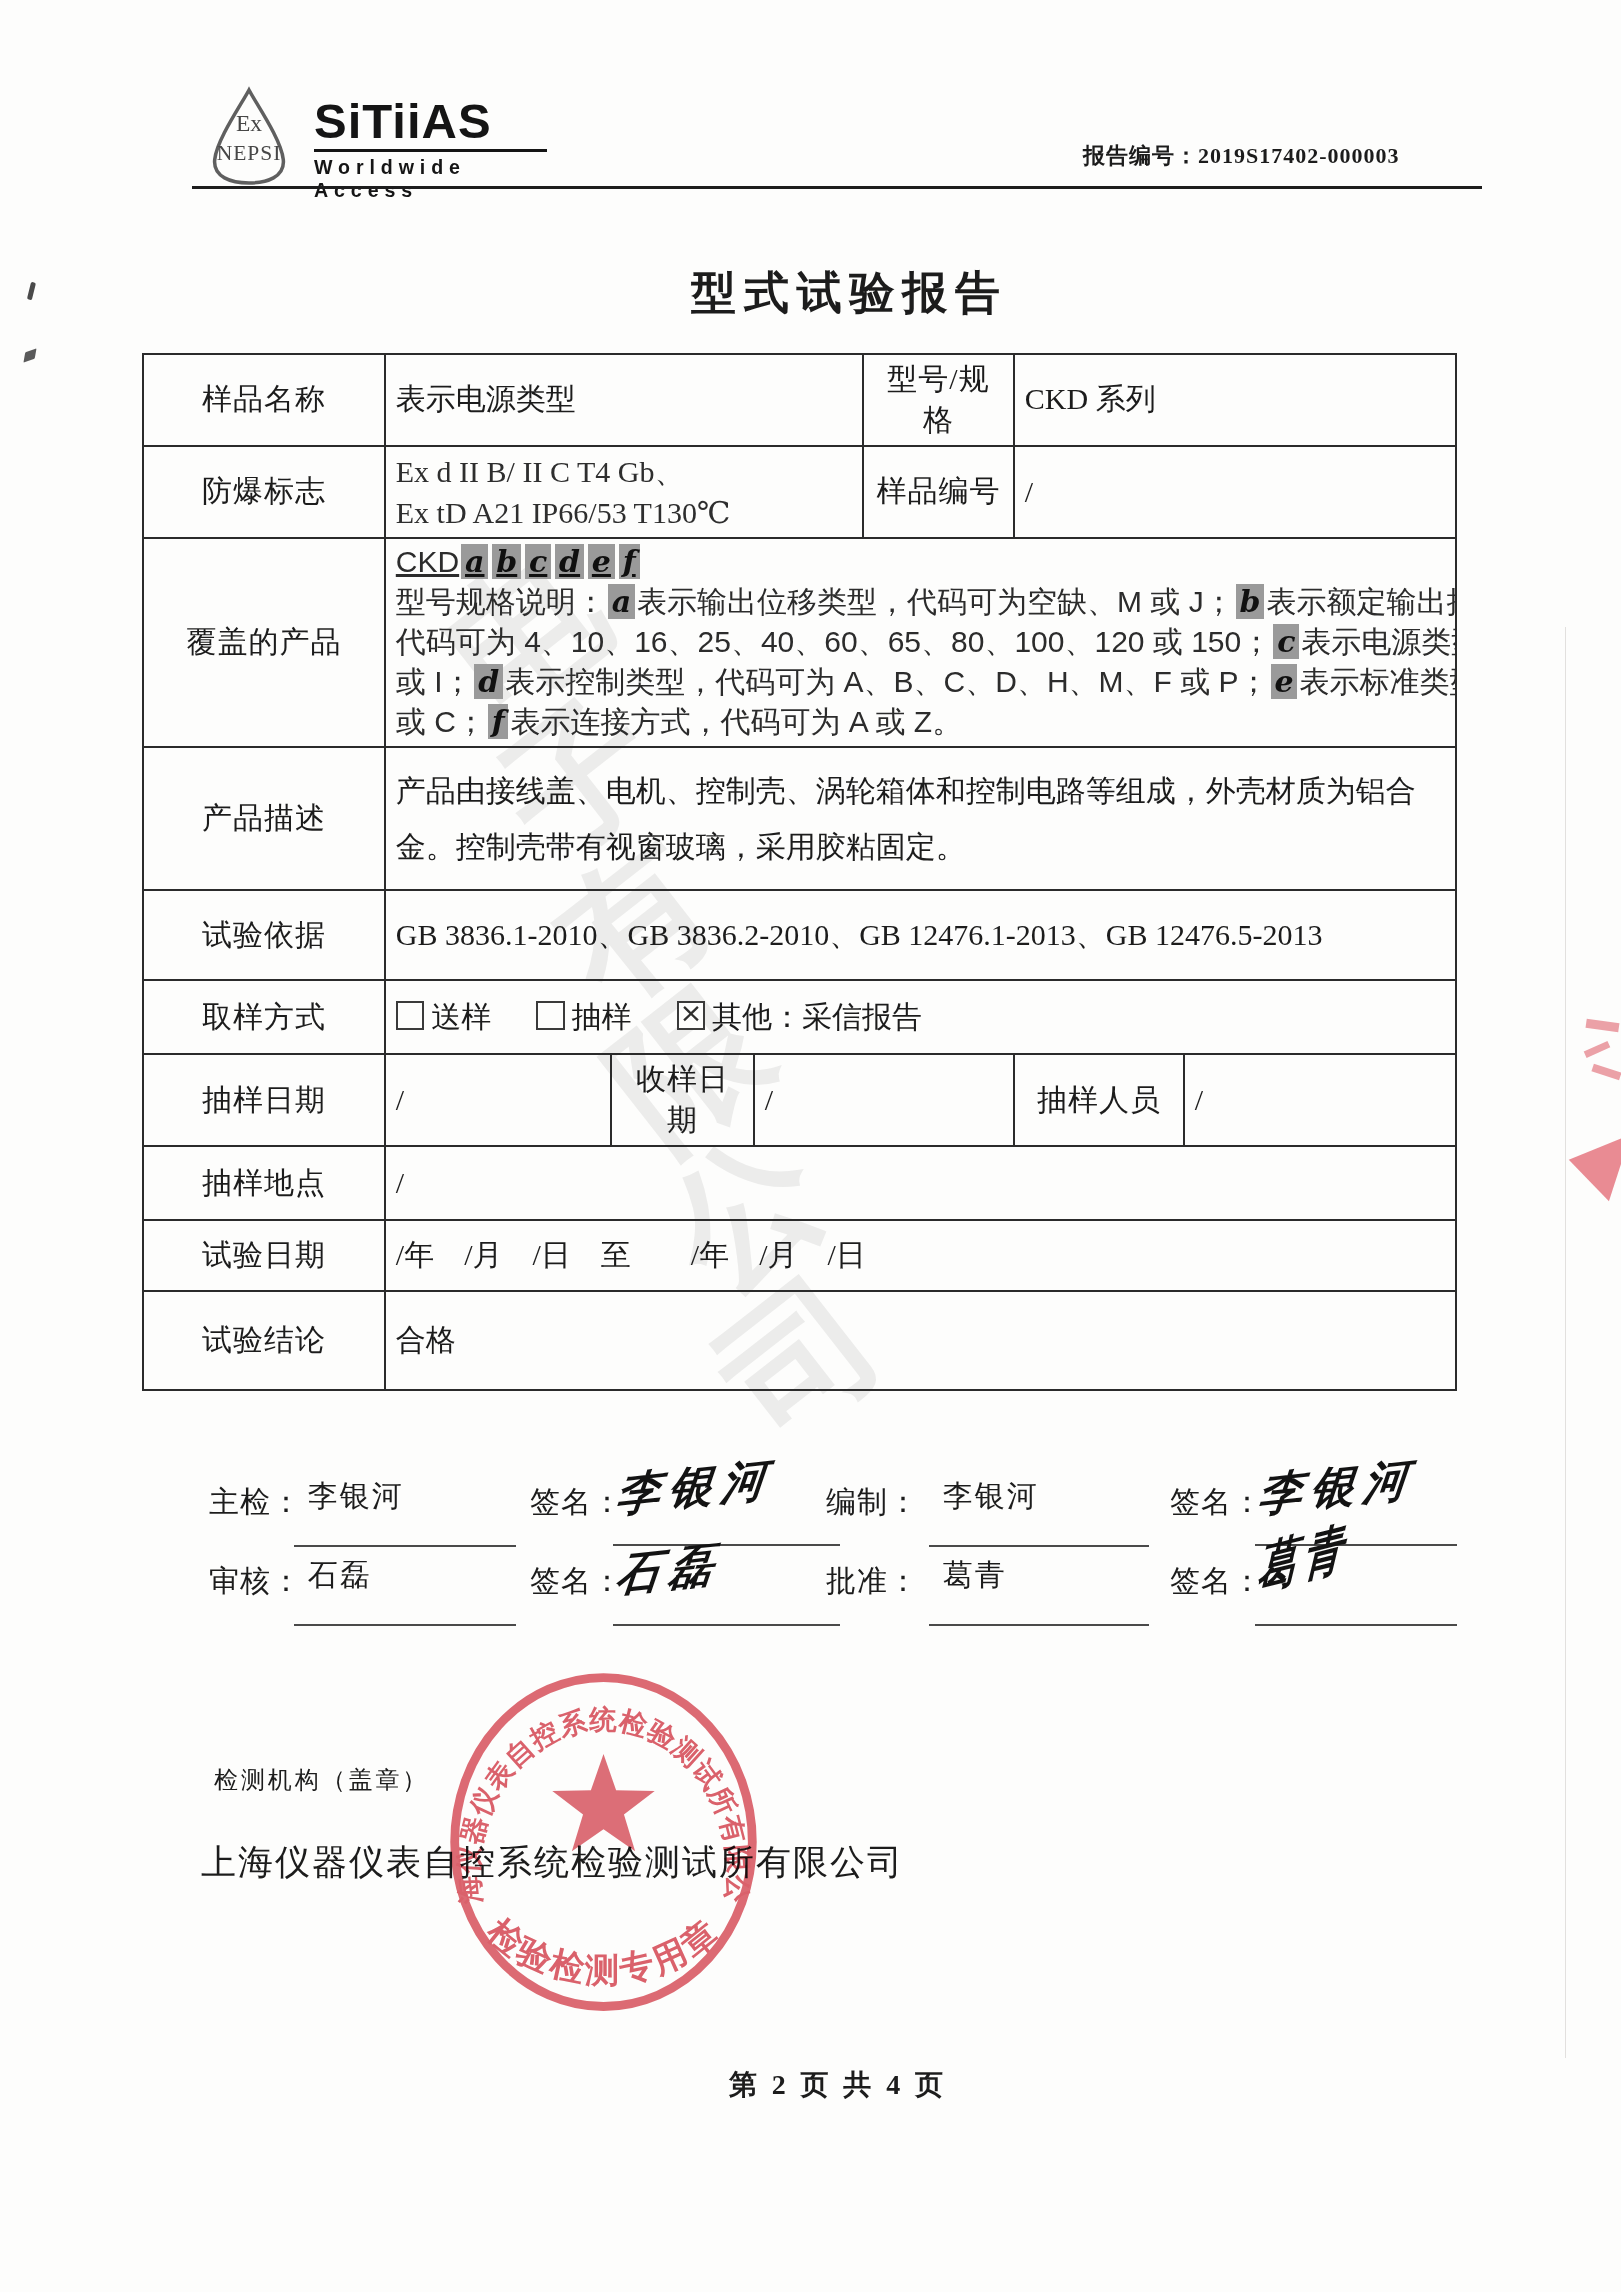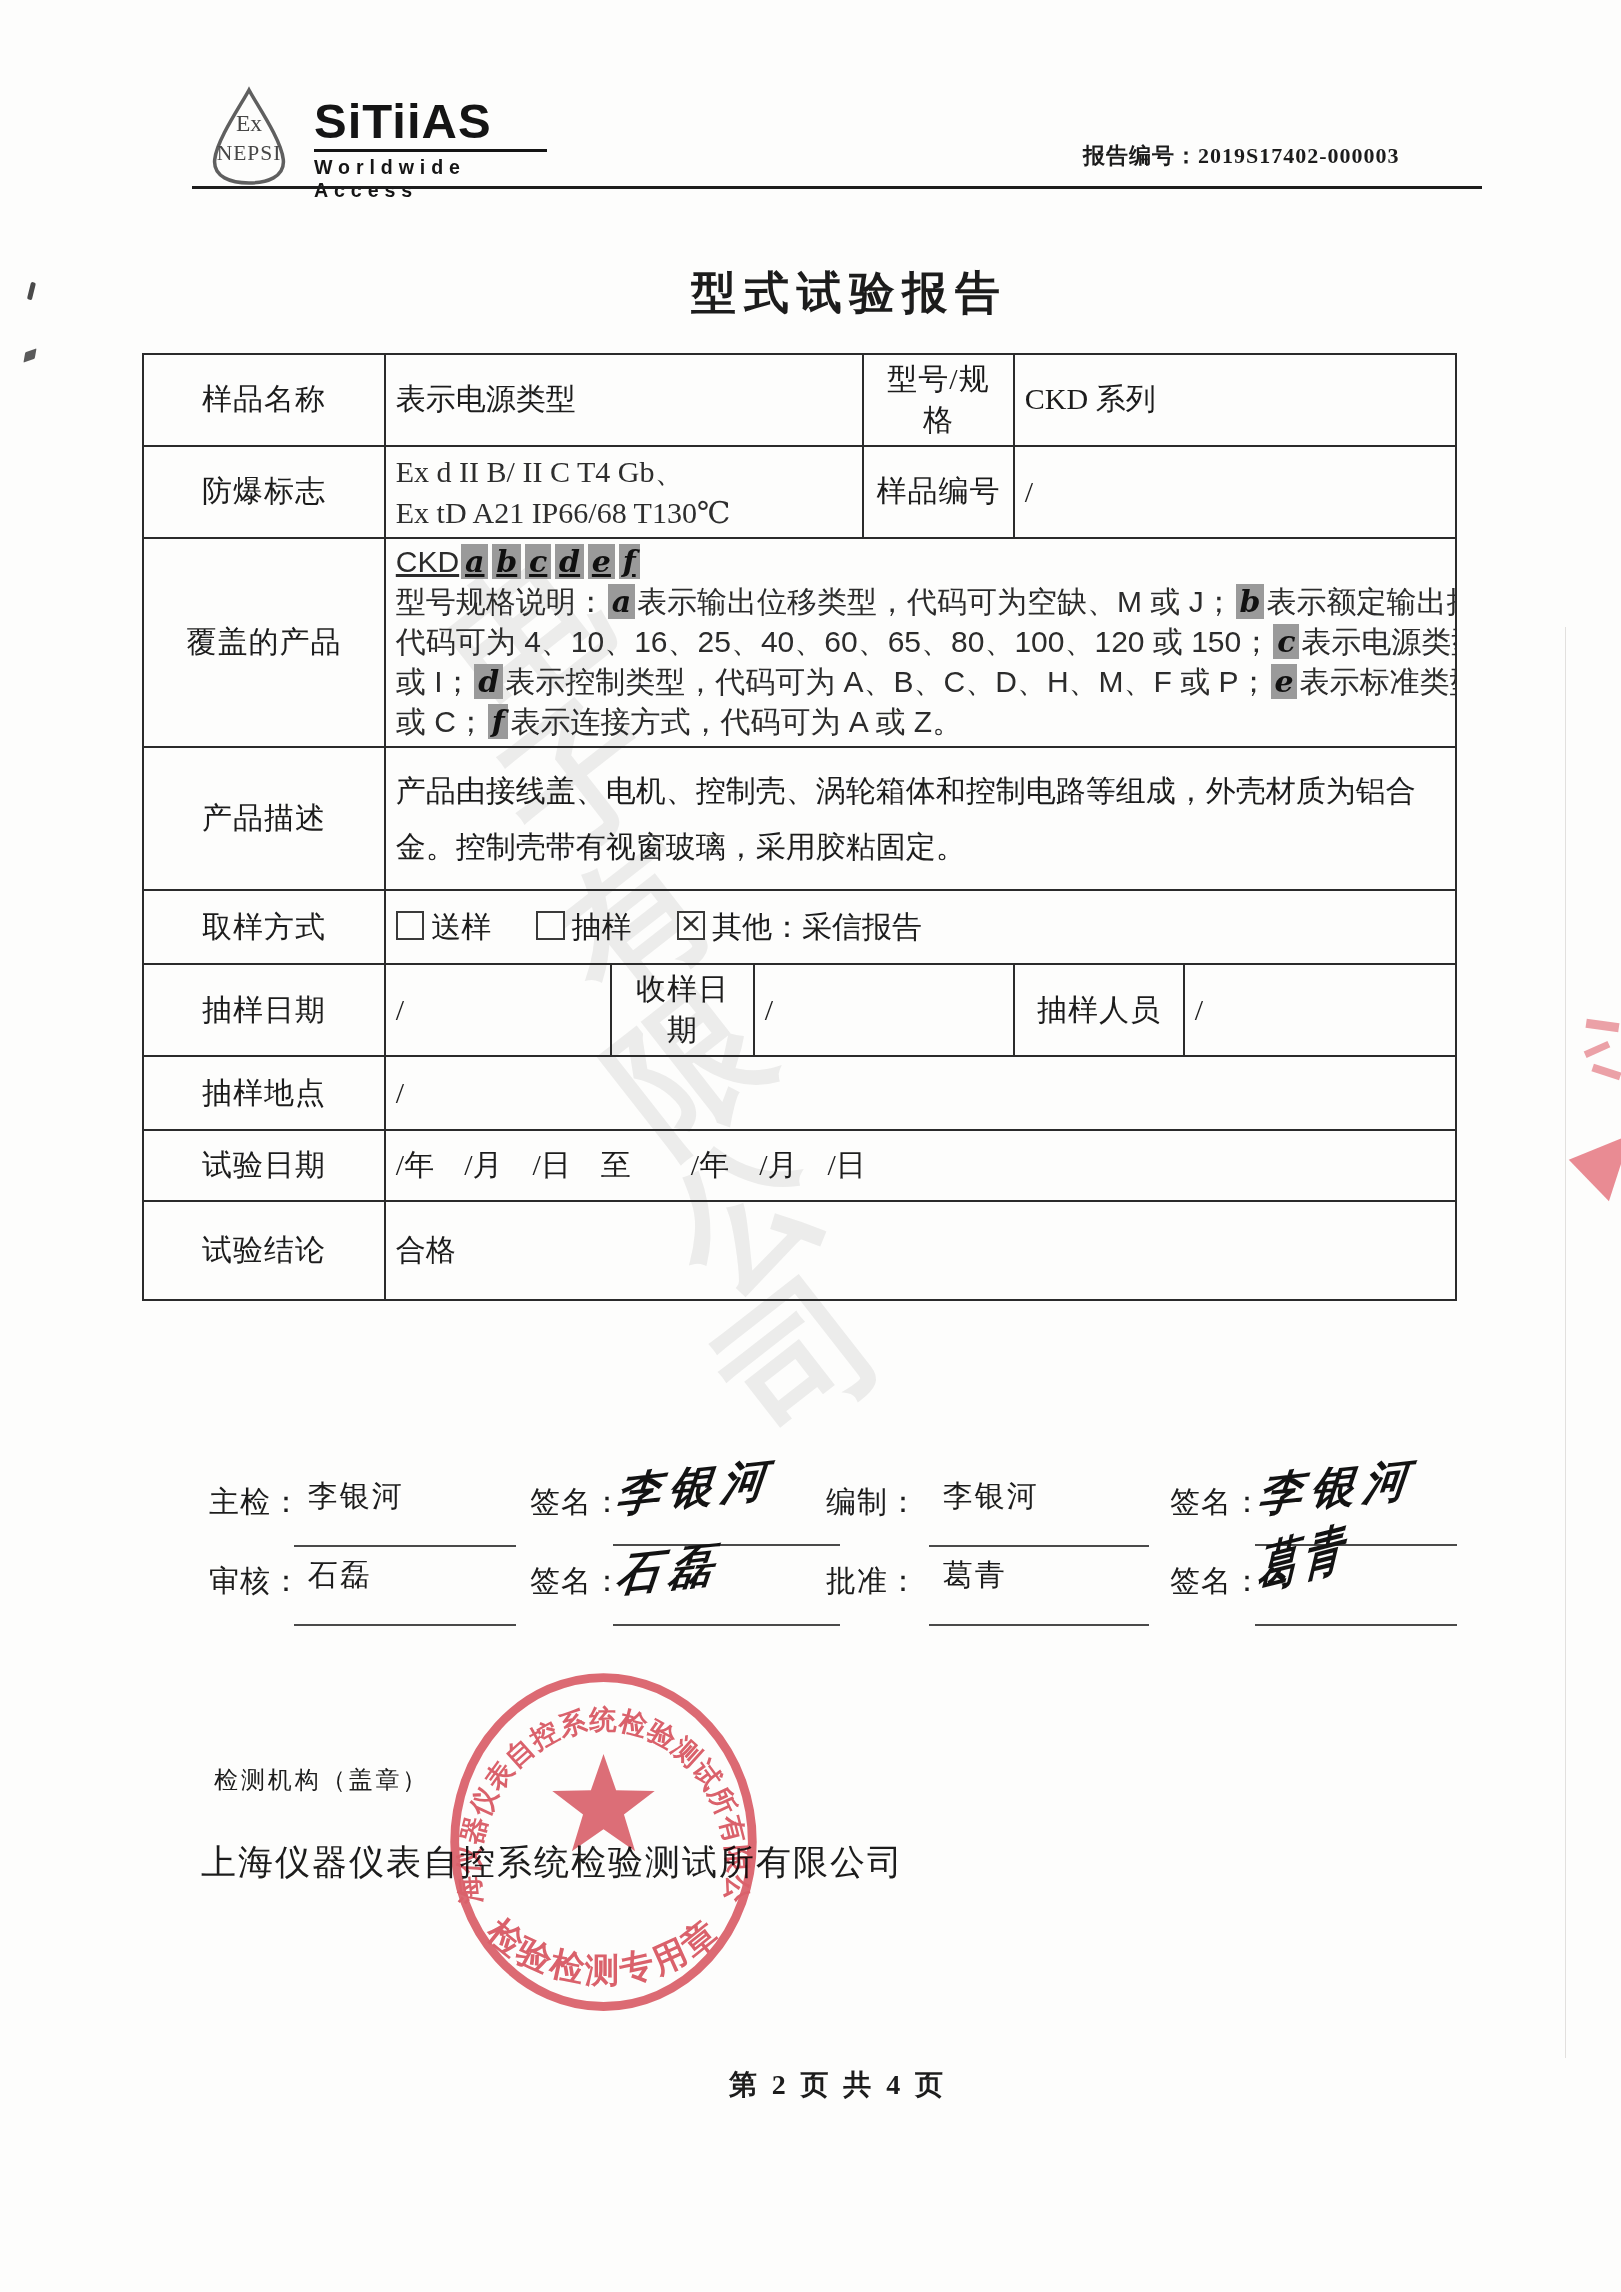--- a/index.html
+++ b/index.html
@@ -140,38 +140,42 @@
         <tr class="r1">
       <td class="lbl">样品名称</td>
       <td class="val" colspan="3">表示电源类型</td>
       <td class="lbl">型号/规格</td>
       <td class="val" colspan="2">CKD 系列</td>
     </tr>
     <tr class="r2">
       <td class="lbl">防爆标志</td>
       <td class="val" colspan="3">
         <div class="exline">Ex d II B/ II C T4 Gb、</div>
-        <div class="exline">Ex tD A21 IP66/68 T130℃</div>
+        <div class="exline">Ex tD A21 IP66/53 T130℃</div>
       </td>
       <td class="lbl">样品编号</td>
       <td class="val" colspan="2">/</td>
     </tr>
     <tr class="r3">
       <td class="lbl">覆盖的产品</td>
       <td class="covered" colspan="6">
             <div class="cov-line"><span class="seg u">CKD</span><span class="seg hl u">a</span><span class="seg hl u">b</span><span class="seg hl u">c</span><span class="seg hl u">d</span><span class="seg hl u">e</span><span class="seg hl u">f</span></div>
             <div class="cov-line"><span class="seg">型号规格说明：</span><span class="seg hl">a</span><span class="seg">表示输出位移类型，代码可为空缺、M 或 J；</span><span class="seg hl">b</span><span class="seg">表示额定输出扭矩或推力，</span></div>
             <div class="cov-line"><span class="seg">代码可为 4、10、16、25、40、60、65、80、100、120 或 150；</span><span class="seg hl">c</span><span class="seg">表示电源类型，代码可为 D</span></div>
             <div class="cov-line"><span class="seg">或 I；</span><span class="seg hl">d</span><span class="seg">表示控制类型，代码可为 A、B、C、D、H、M、F 或 P；</span><span class="seg hl">e</span><span class="seg">表示标准类型，代码可为 B</span></div>
             <div class="cov-line"><span class="seg">或 C；</span><span class="seg hl">f</span><span class="seg">表示连接方式，代码可为 A 或 Z。</span></div>
           </td>
     </tr>
     <tr class="r4">
       <td class="lbl">产品描述</td>
       <td class="val desc-text" colspan="6">产品由接线盖、电机、控制壳、涡轮箱体和控制电路等组成，外壳材质为铝合金。控制壳带有视窗玻璃，采用胶粘固定。</td>
+    </tr>
+    <tr class="r5">
+      <td class="lbl">试验依据</td>
+      <td class="val" colspan="6">GB 3836.1-2010、GB 3836.2-2010、GB 12476.1-2013、GB 12476.5-2013</td>
     </tr>
     <tr class="r6">
       <td class="lbl">取样方式</td>
       <td class="val" colspan="6"><span class="opt"><span class="cbx"></span><span>送样</span></span><span class="opt"><span class="cbx"></span><span>抽样</span></span><span class="opt"><span class="cbx"><span class="xmark">×</span></span><span>其他：采信报告</span></span></td>
     </tr>
     <tr class="r7">
       <td class="lbl">抽样日期</td>
       <td class="val">/</td>
       <td class="lbl">收样日期</td>
       <td class="val" colspan="2">/</td>

